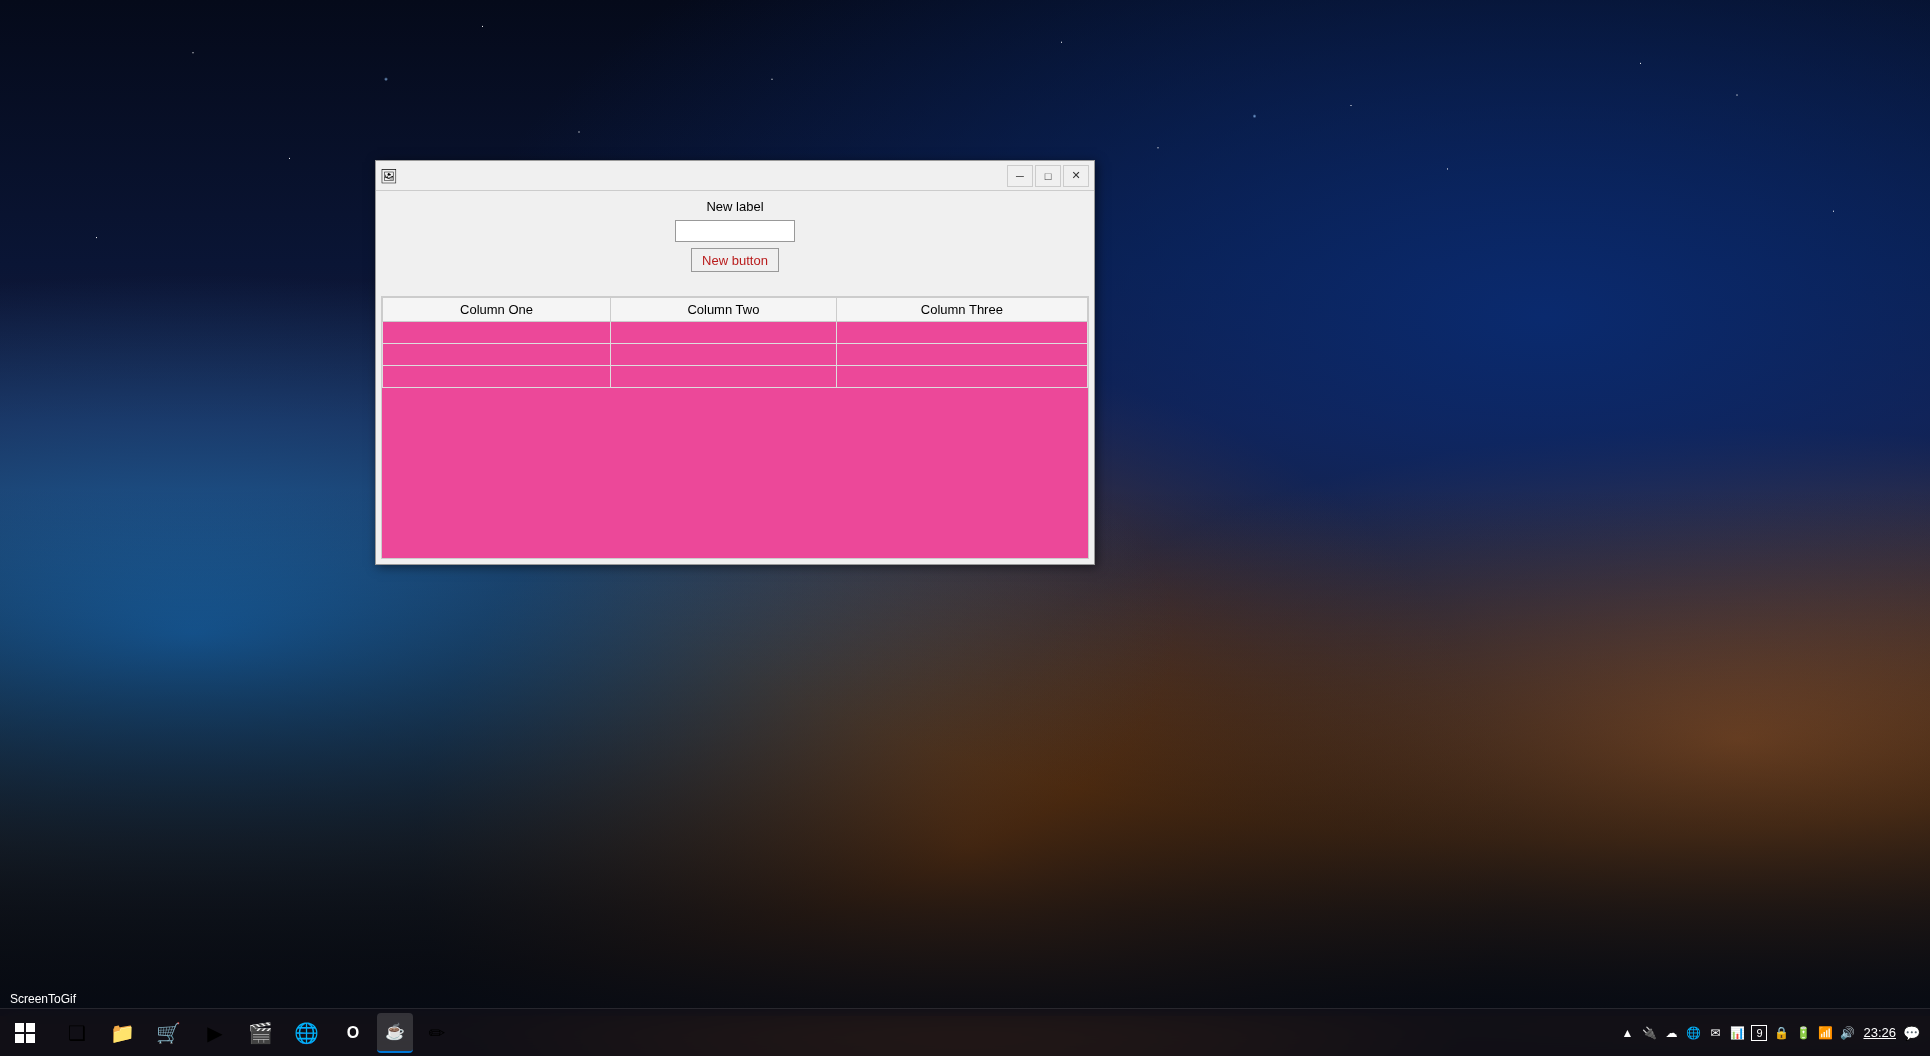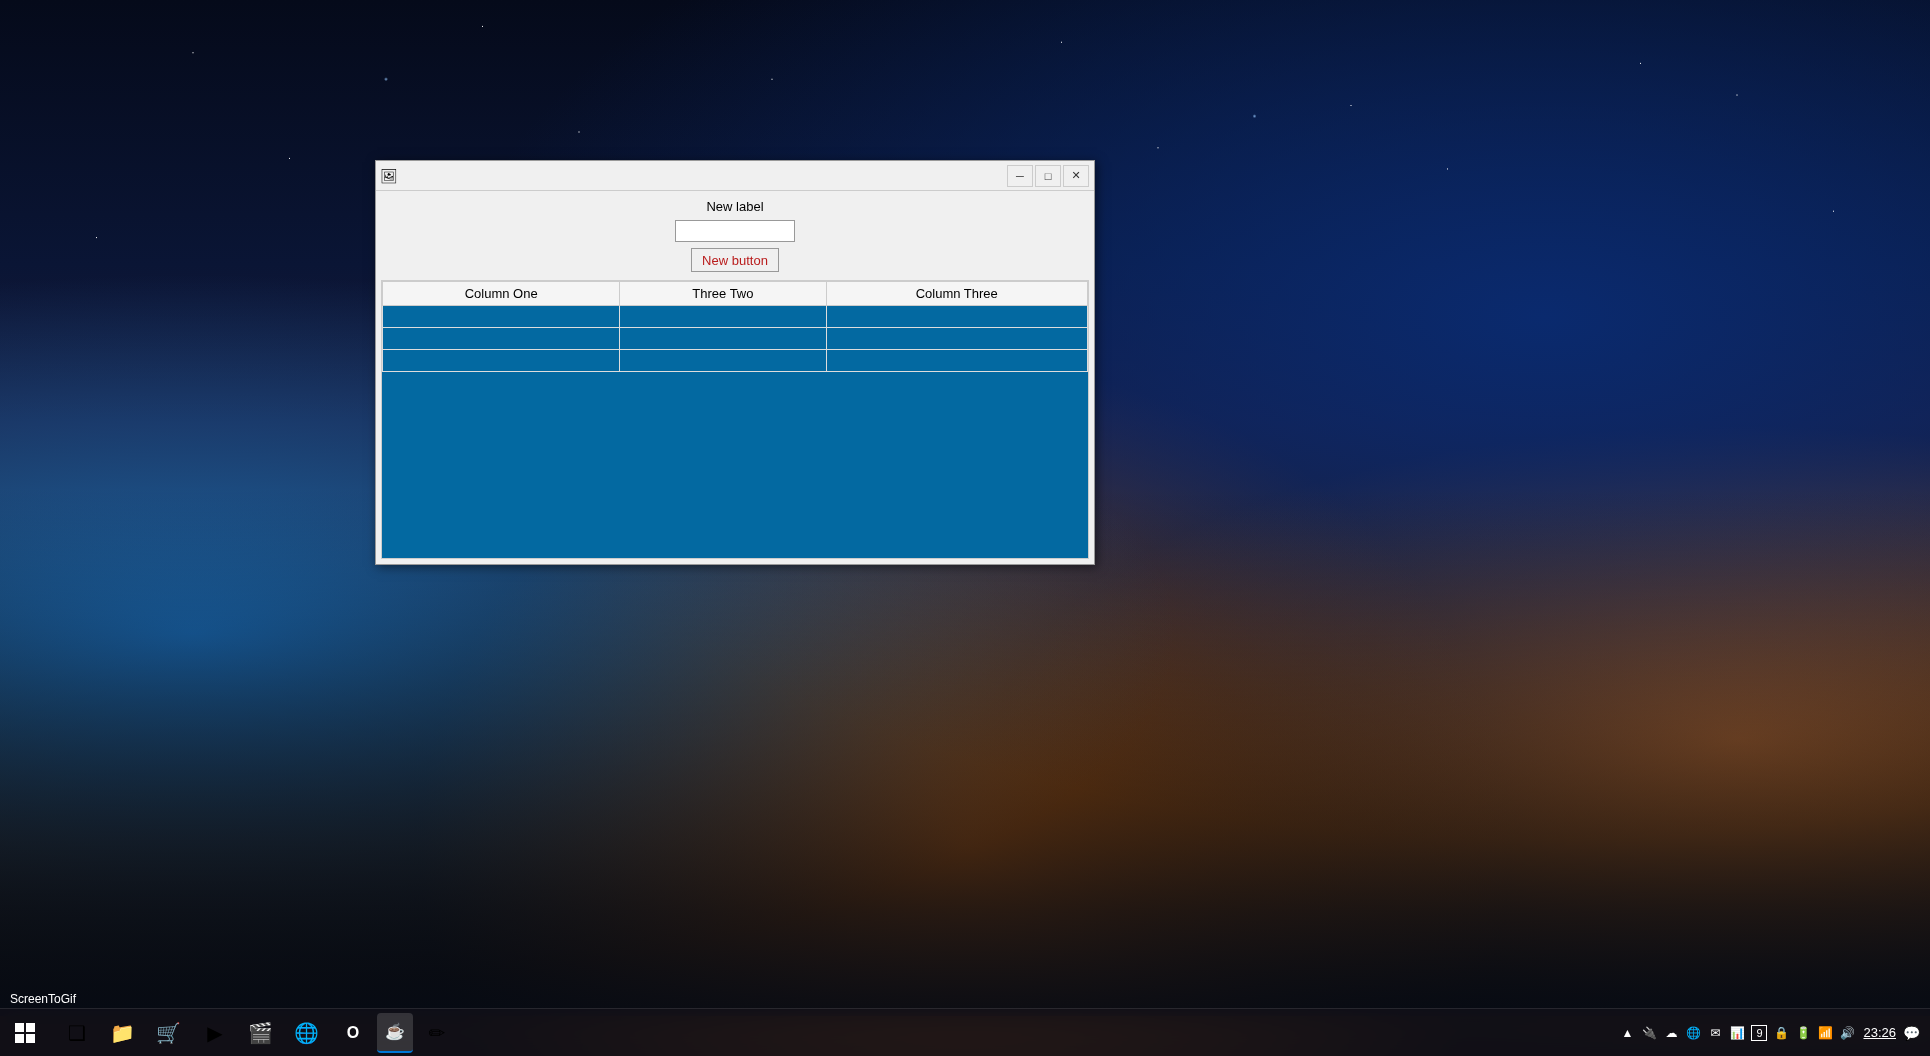--- a/index.html
+++ b/index.html
@@ -158,22 +158,22 @@
       border: 1px solid #999;
       cursor: pointer;
       font-size: 13px;
       color: #b91c1c;
     }
 
     
     .table-container {
       flex: 1;
       border: 1px solid #ccc;
-      margin: 0 5px 5px 5px;
-      background: #0369a1;
+      margin: 16px 5px 5px 5px;
+      background: #ec4899;
       overflow: auto;
     }
 
     table {
       width: 100%;
       border-collapse: collapse;
     }
 
     thead th {
       background: #f5f5f5;
@@ -330,21 +330,21 @@
       <span class="toolbar-label">New label</span>
       <input class="toolbar-input" type="text" value="" style="">
       <button class="toolbar-button">New button</button>
     </div>
 
     <div class="table-container">
       <table>
         <thead>
           <tr>
             <th>Column One</th>
-            <th>Three Two</th>
+            <th>Column Two</th>
             <th>Column Three</th>
           </tr>
         </thead>
         <tbody>
           <tr>
             <td></td>
             <td></td>
             <td></td>
           </tr>
           <tr>

